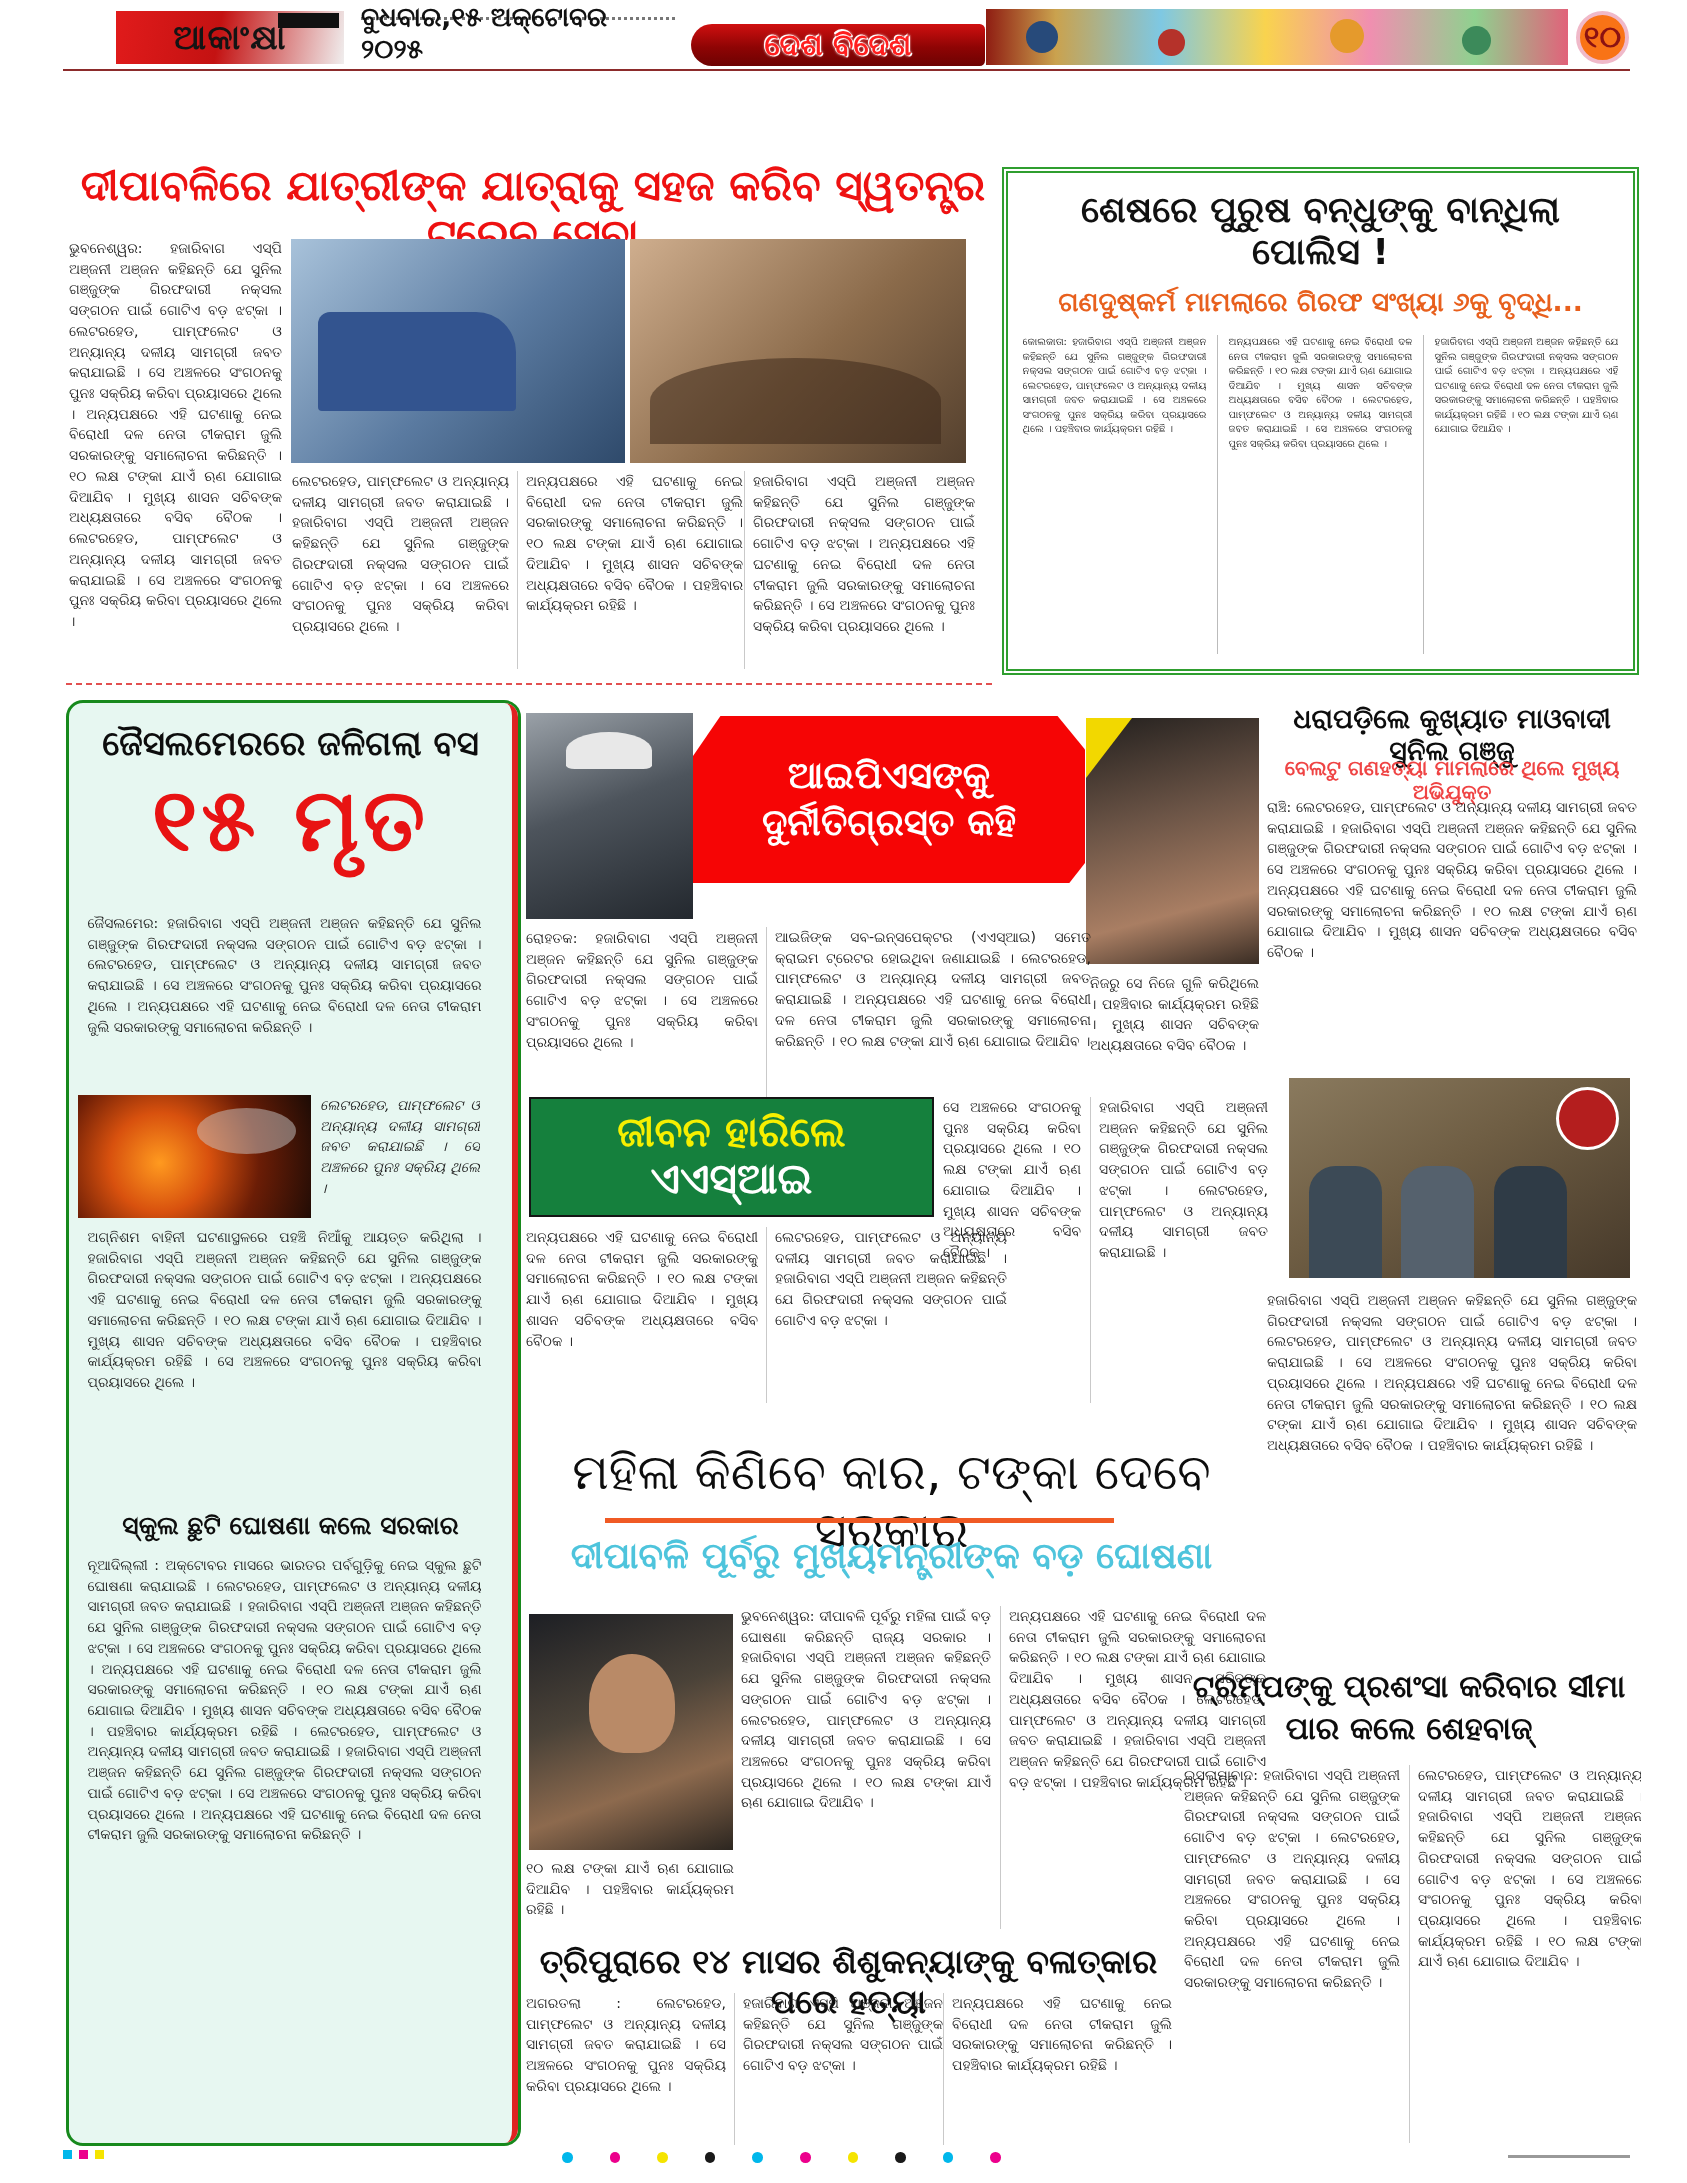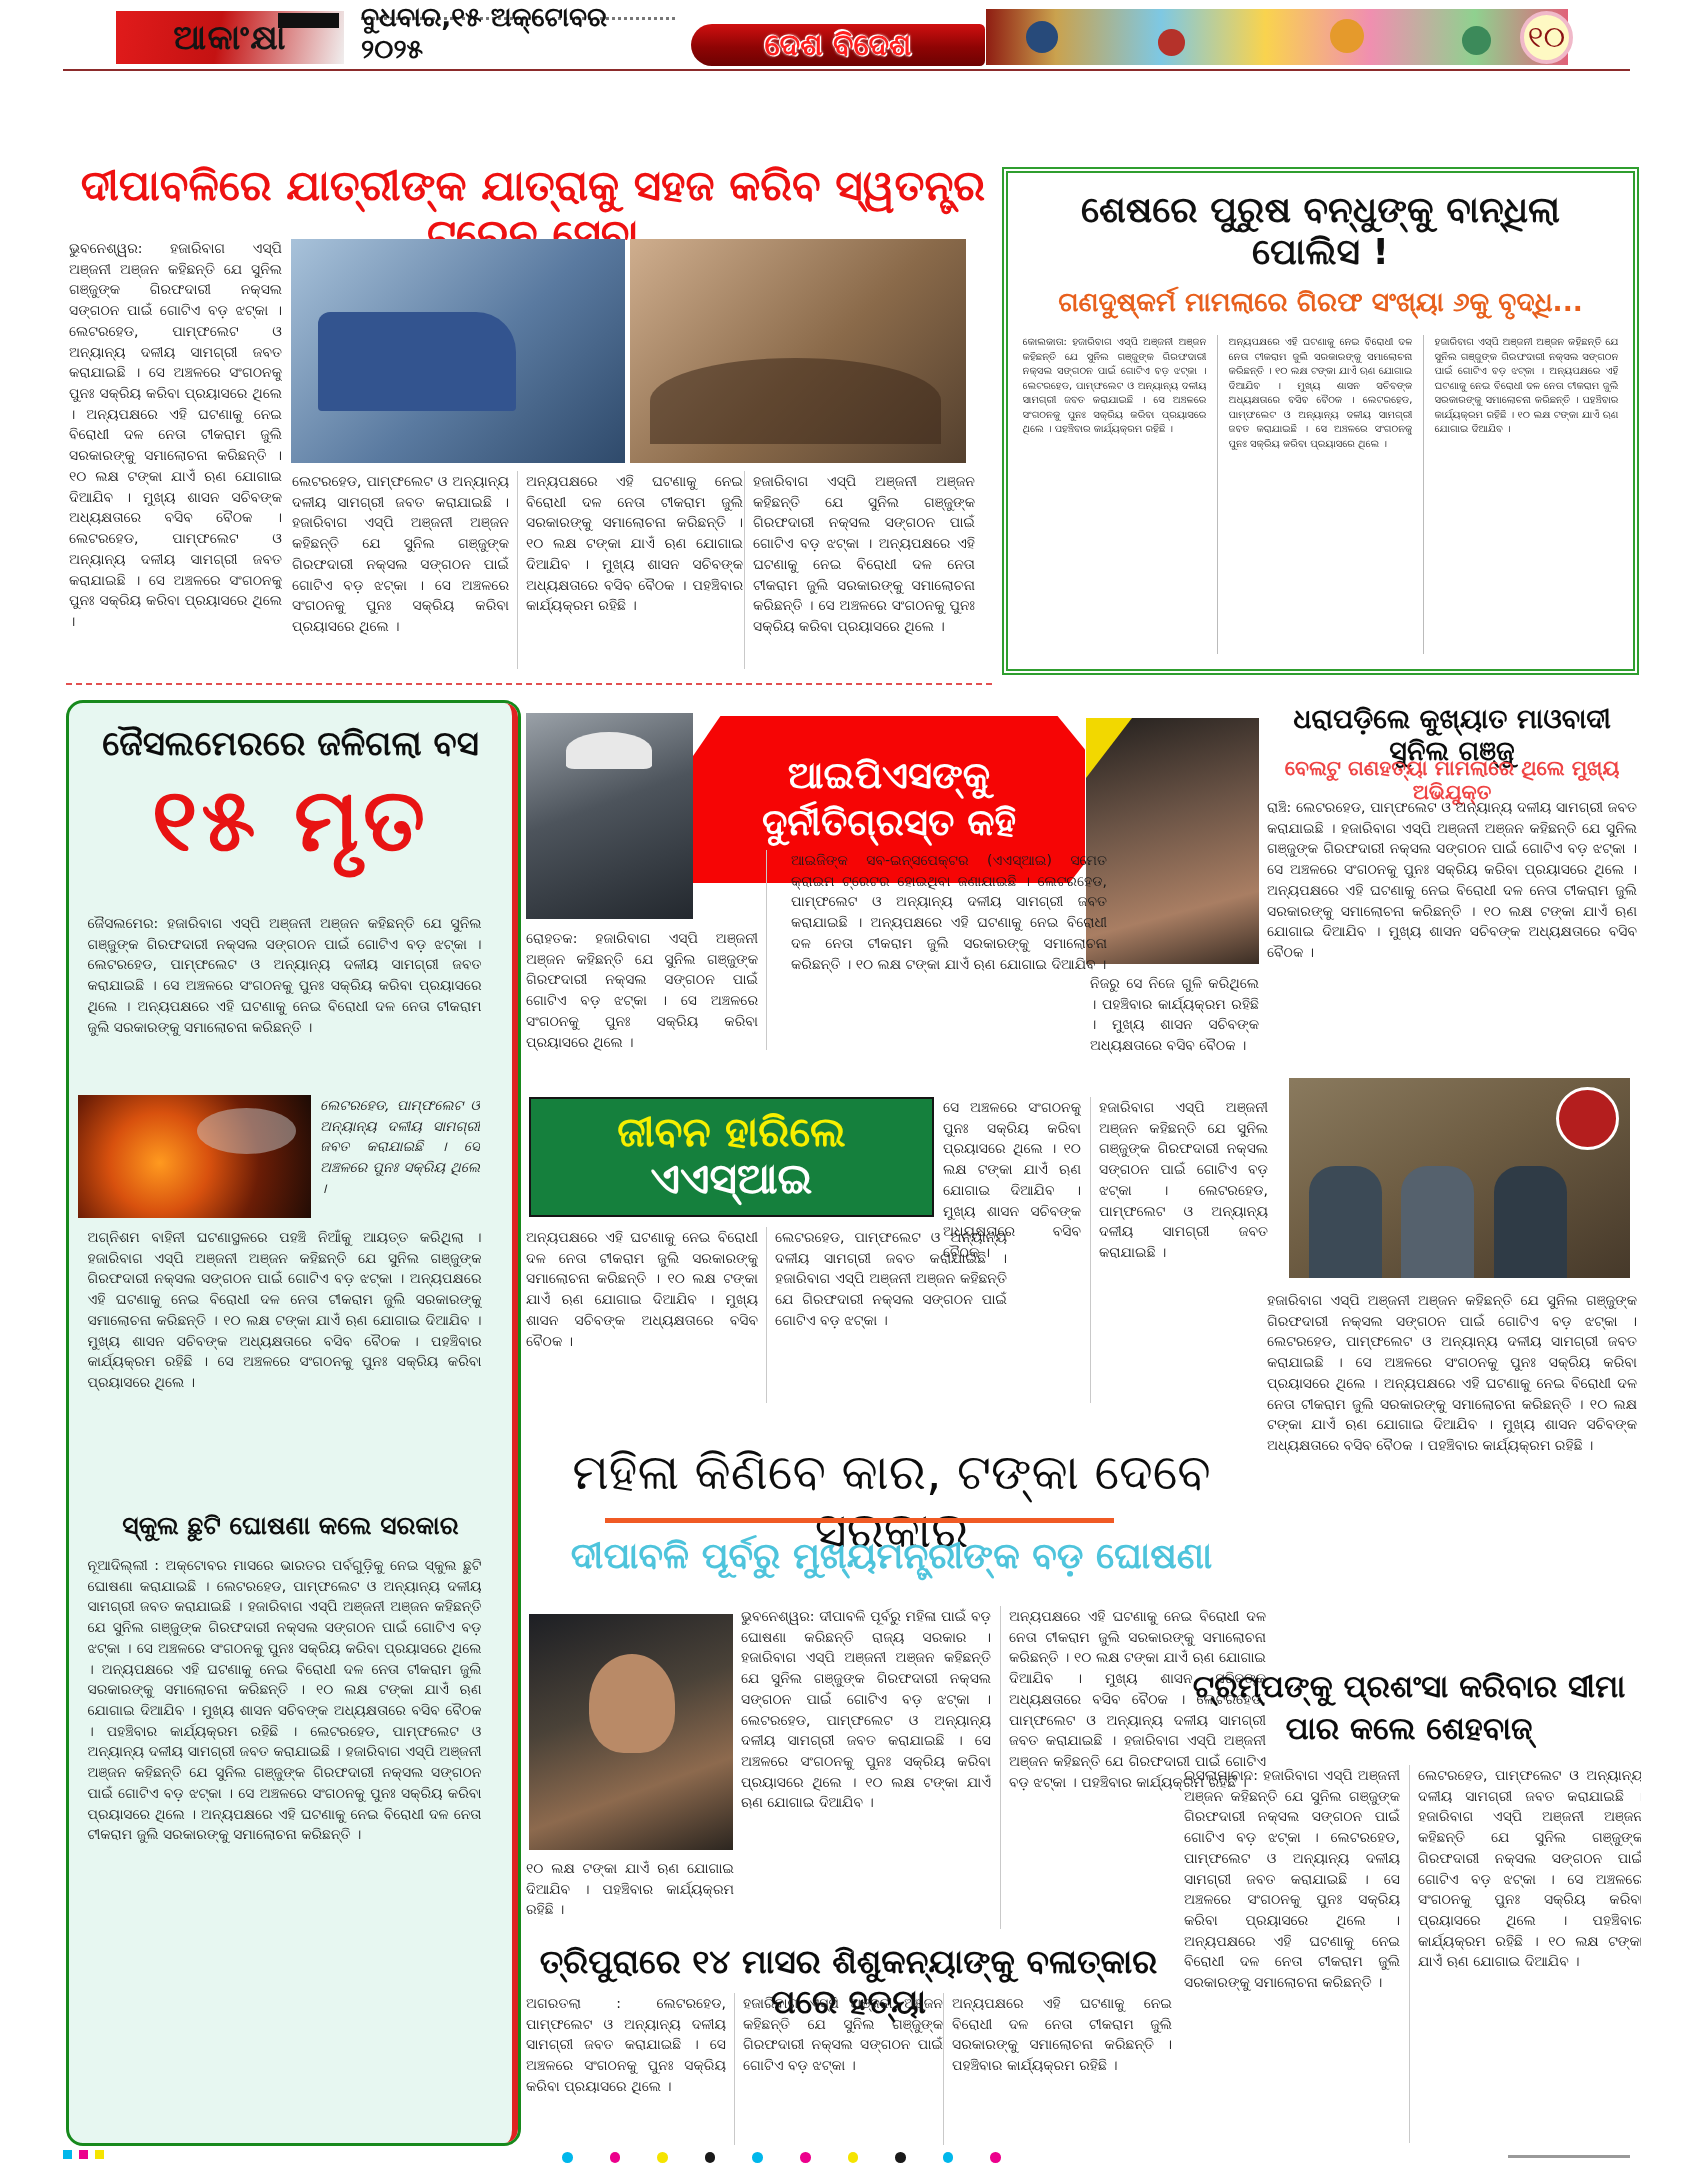--- a/index.html
+++ b/index.html
@@ -20,24 +20,24 @@
     border-radius:21px 5.3px 5.3px 21px;display:flex;align-items:center;justify-content:center;}
   .section-banner span{color:#ff1f1f;font-size:30px;font-weight:bold;
     text-shadow:0 0 2px #fff,0 0 3.3px #fff,1.3px 1.3px 0 #fff,-1.3px -1.3px 0 #fff;}
   .header-art{position:absolute;left:986px;top:9.3px;width:582px;height:56px;
     background:linear-gradient(90deg,#8f1d12 0%,#caa24e 12%,#7ec8e3 30%,#f9d34e 48%,#f08fb0 66%,#8fd18f 84%,#e1627a 100%);}
   .header-art i{position:absolute;border-radius:50%;}
   .art-b1{left:40px;top:12px;width:32px;height:32px;background:#274a7a;}
   .art-b2{left:172px;top:20px;width:26.5px;height:26.5px;background:#b5322a;}
   .art-b3{left:344px;top:9.3px;width:34px;height:34px;background:#e59a2c;}
   .art-b4{left:476px;top:17px;width:29px;height:29px;background:#3c8a5a;}
-  .page-circle{position:absolute;left:1520px;top:10.6px;width:53px;height:53px;border-radius:50%;
-    background:#fef9c3;border:4px solid #f0b9c9;box-sizing:border-box;
+  .page-circle{position:absolute;left:1576px;top:10.6px;width:53px;height:53px;border-radius:50%;
+    background:#f97316;border:4px solid #f0b9c9;box-sizing:border-box;
     display:flex;align-items:center;justify-content:center;
-    font-size:30px;font-weight:normal;color:#8b1212;}
+    font-size:30px;font-weight:bold;color:#8b1212;}
   .header-rule{position:absolute;left:63px;top:69px;width:1567px;height:2px;background:#8c2b2b;}
 
   
   .body{font-size:14px;line-height:1.48;color:#1a1a1a;text-align:justify;overflow:hidden;position:absolute;}
   .photo{position:absolute;overflow:hidden;}
 
   
   .train-headline{position:absolute;left:73px;top:161px;width:920px;text-align:center;
     font-size:42px;font-weight:bold;color:#ee1111;}
   .train-photo{left:291px;top:239px;width:334px;height:224px;
@@ -86,21 +86,21 @@
   .officer-photo i{position:absolute;left:40px;top:18.5px;width:86px;height:37px;background:#e8e8e8;border-radius:50% 50% 10% 10%;}
   .ips-box{position:absolute;left:693px;top:716px;width:392px;height:167px;background:#f60505;
     clip-path:polygon(7% 0,93% 0,100% 20%,100% 88%,96% 100%,0 100%,0 24%);
     display:flex;flex-direction:column;align-items:center;justify-content:center;}
   .ips-box span{color:#fff;font-weight:bold;font-size:37px;line-height:1.25;}
   .man-photo{left:1086px;top:718px;width:173px;height:246px;
     background:linear-gradient(165deg,#23201e 0%,#6b5446 40%,#a97e63 75%,#3a2d24 100%);}
   .man-photo i{position:absolute;left:0;top:0;width:0;height:0;
     border-left:46px solid #f2d800;border-bottom:60px solid transparent;}
   .asi-colA{left:526px;top:928px;width:232px;height:165px;}
-  .asi-colB{left:766px;top:850px;width:316px;height:200px;border-left:0.7px solid #c9c9c9;padding-left:24px;}
+  .asi-colB{left:766px;top:927px;width:316px;height:200px;border-left:0.7px solid #c9c9c9;padding-left:8px;}
   .asi-colC{left:1090px;top:973px;width:169px;height:119px;}
   .asi-banner{position:absolute;left:529px;top:1097px;width:405px;height:120px;background:#15803d;
     border:2px solid #151515;box-sizing:border-box;display:flex;flex-direction:column;
     align-items:center;justify-content:center;}
   .asi-banner .y{color:#f6ef00;font-size:41px;font-weight:bold;line-height:1.1;}
   .asi-banner .w{color:#ffffff;font-size:42px;font-weight:bold;line-height:1.15;}
   .asi-colD{left:526px;top:1227px;width:232px;height:176px;}
   .asi-colE{left:766px;top:1227px;width:232px;height:176px;border-left:0.7px solid #c9c9c9;padding-left:8px;}
   .asi-colG{left:943px;top:1097px;width:138px;height:306px;}
   .asi-colF{left:1090px;top:1097px;width:169px;height:306px;border-left:0.7px solid #c9c9c9;padding-left:8px;}

